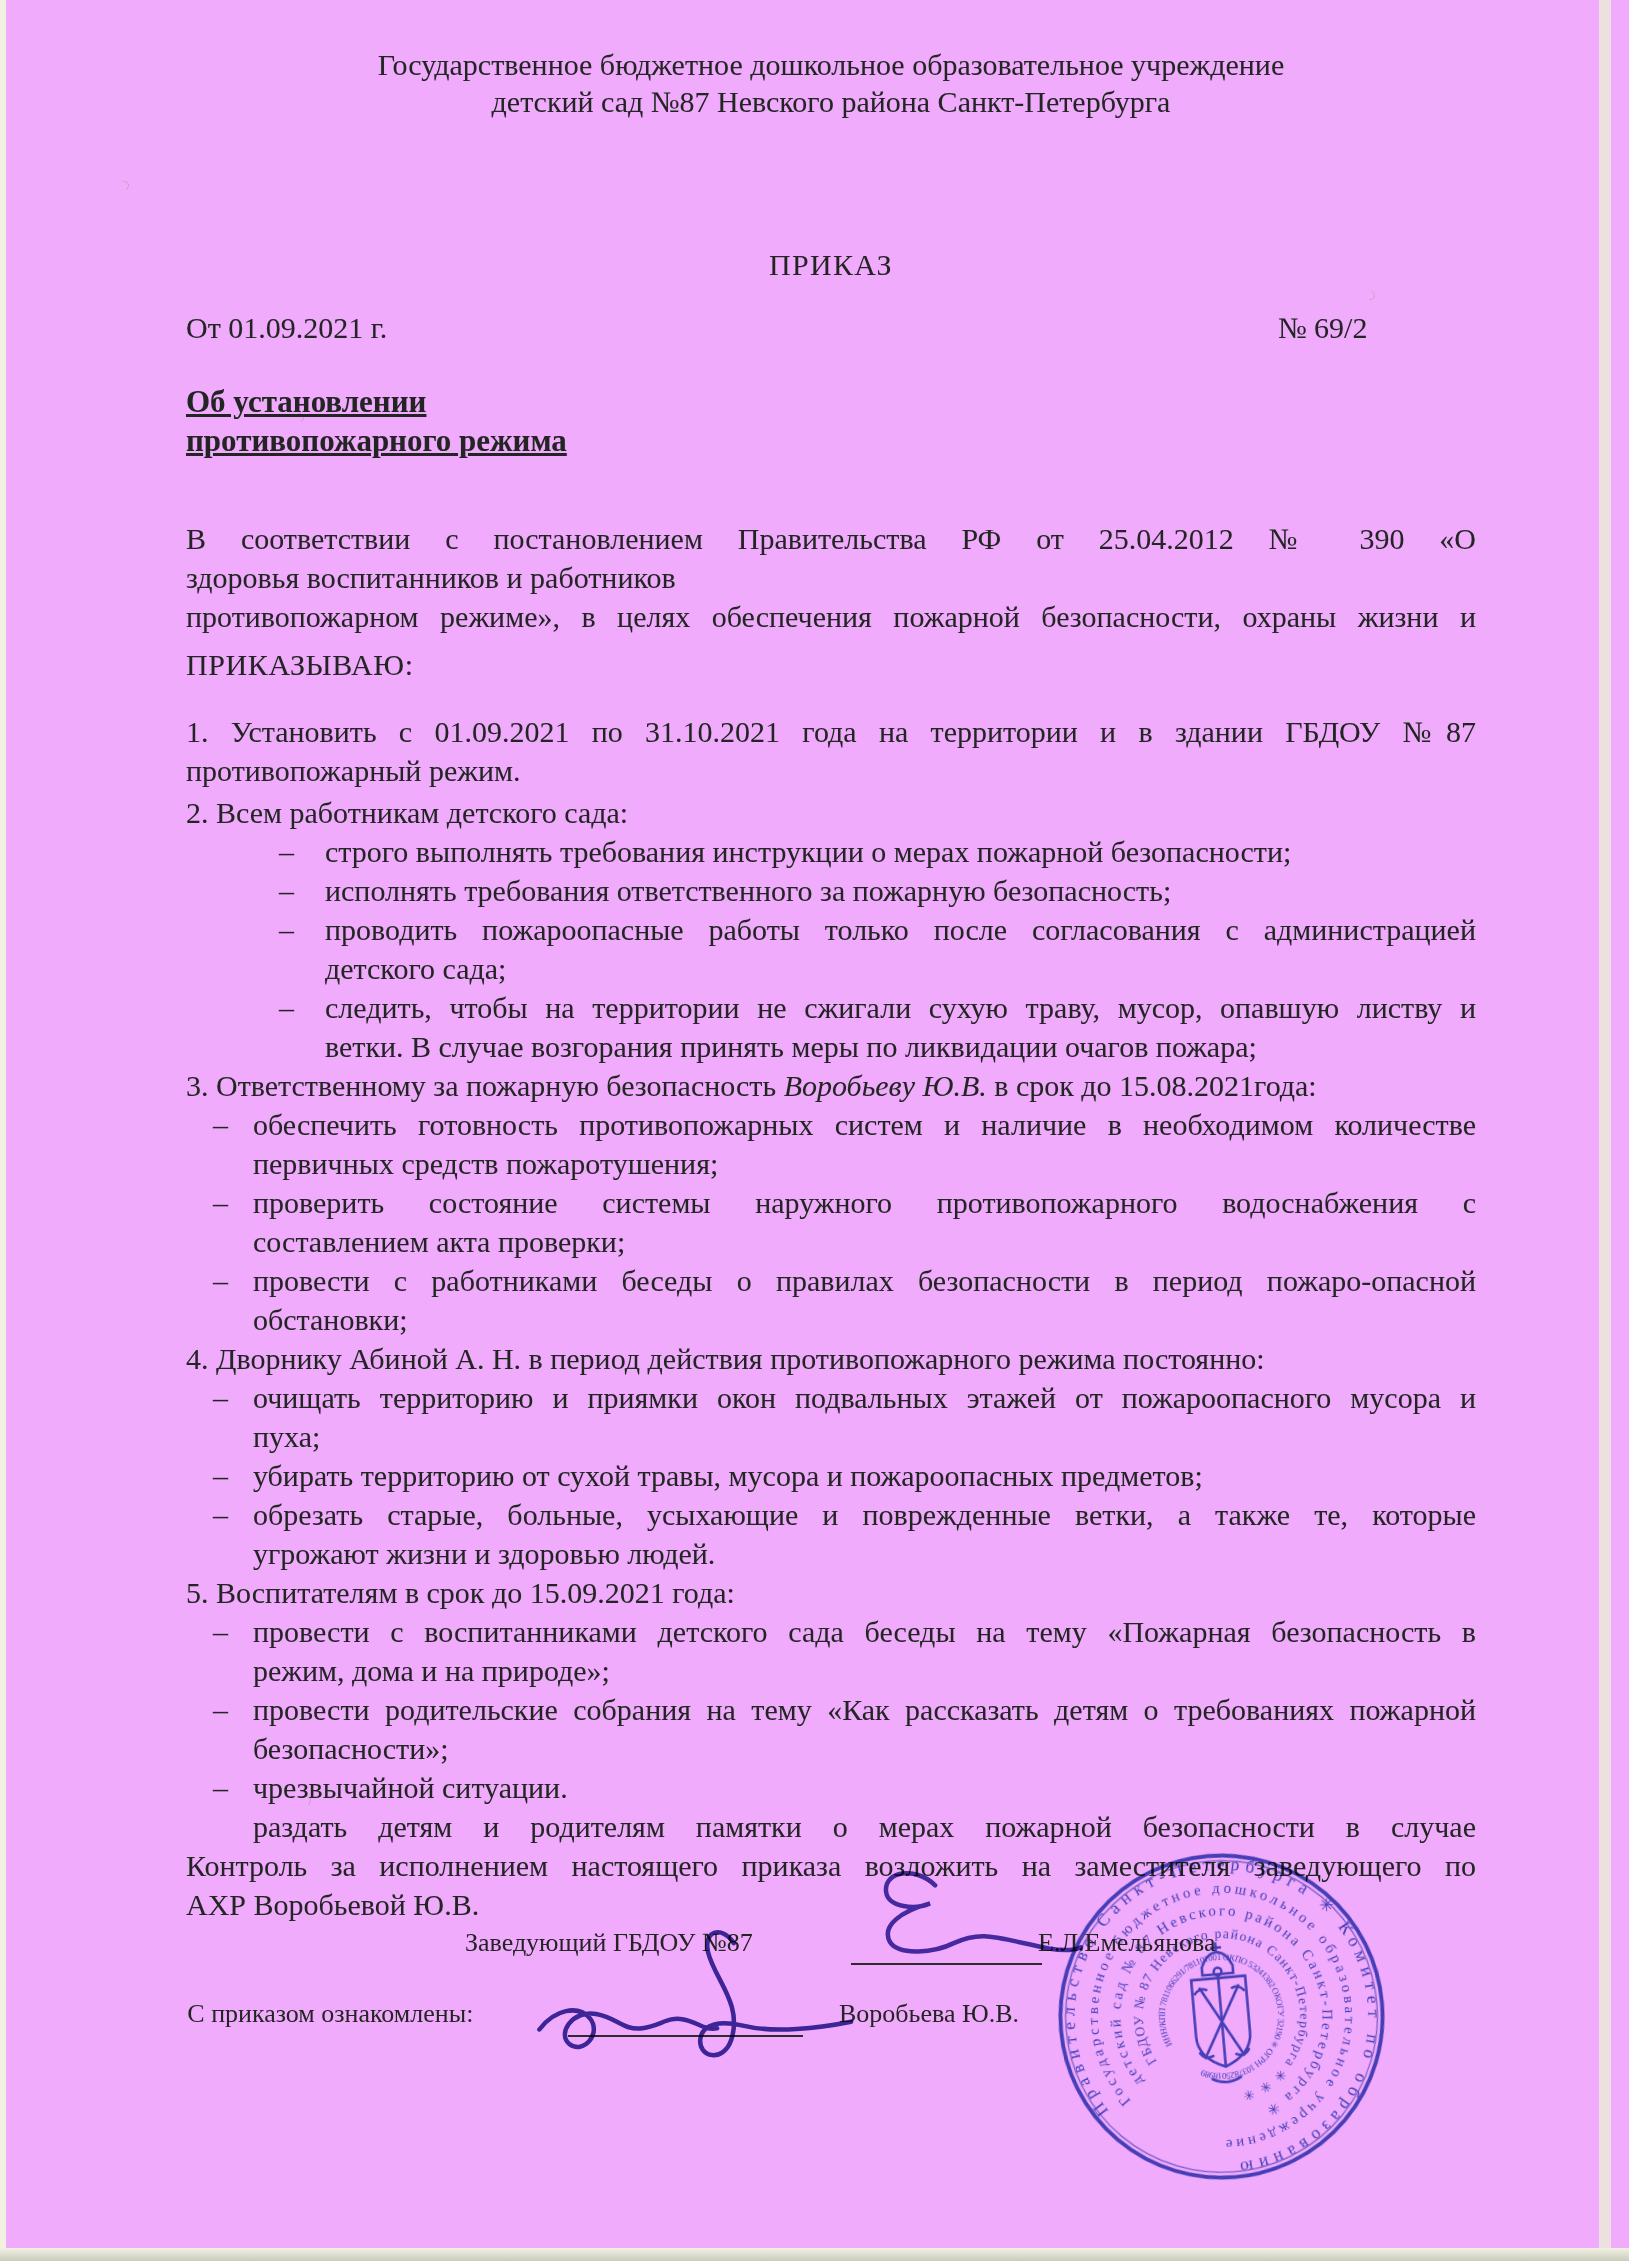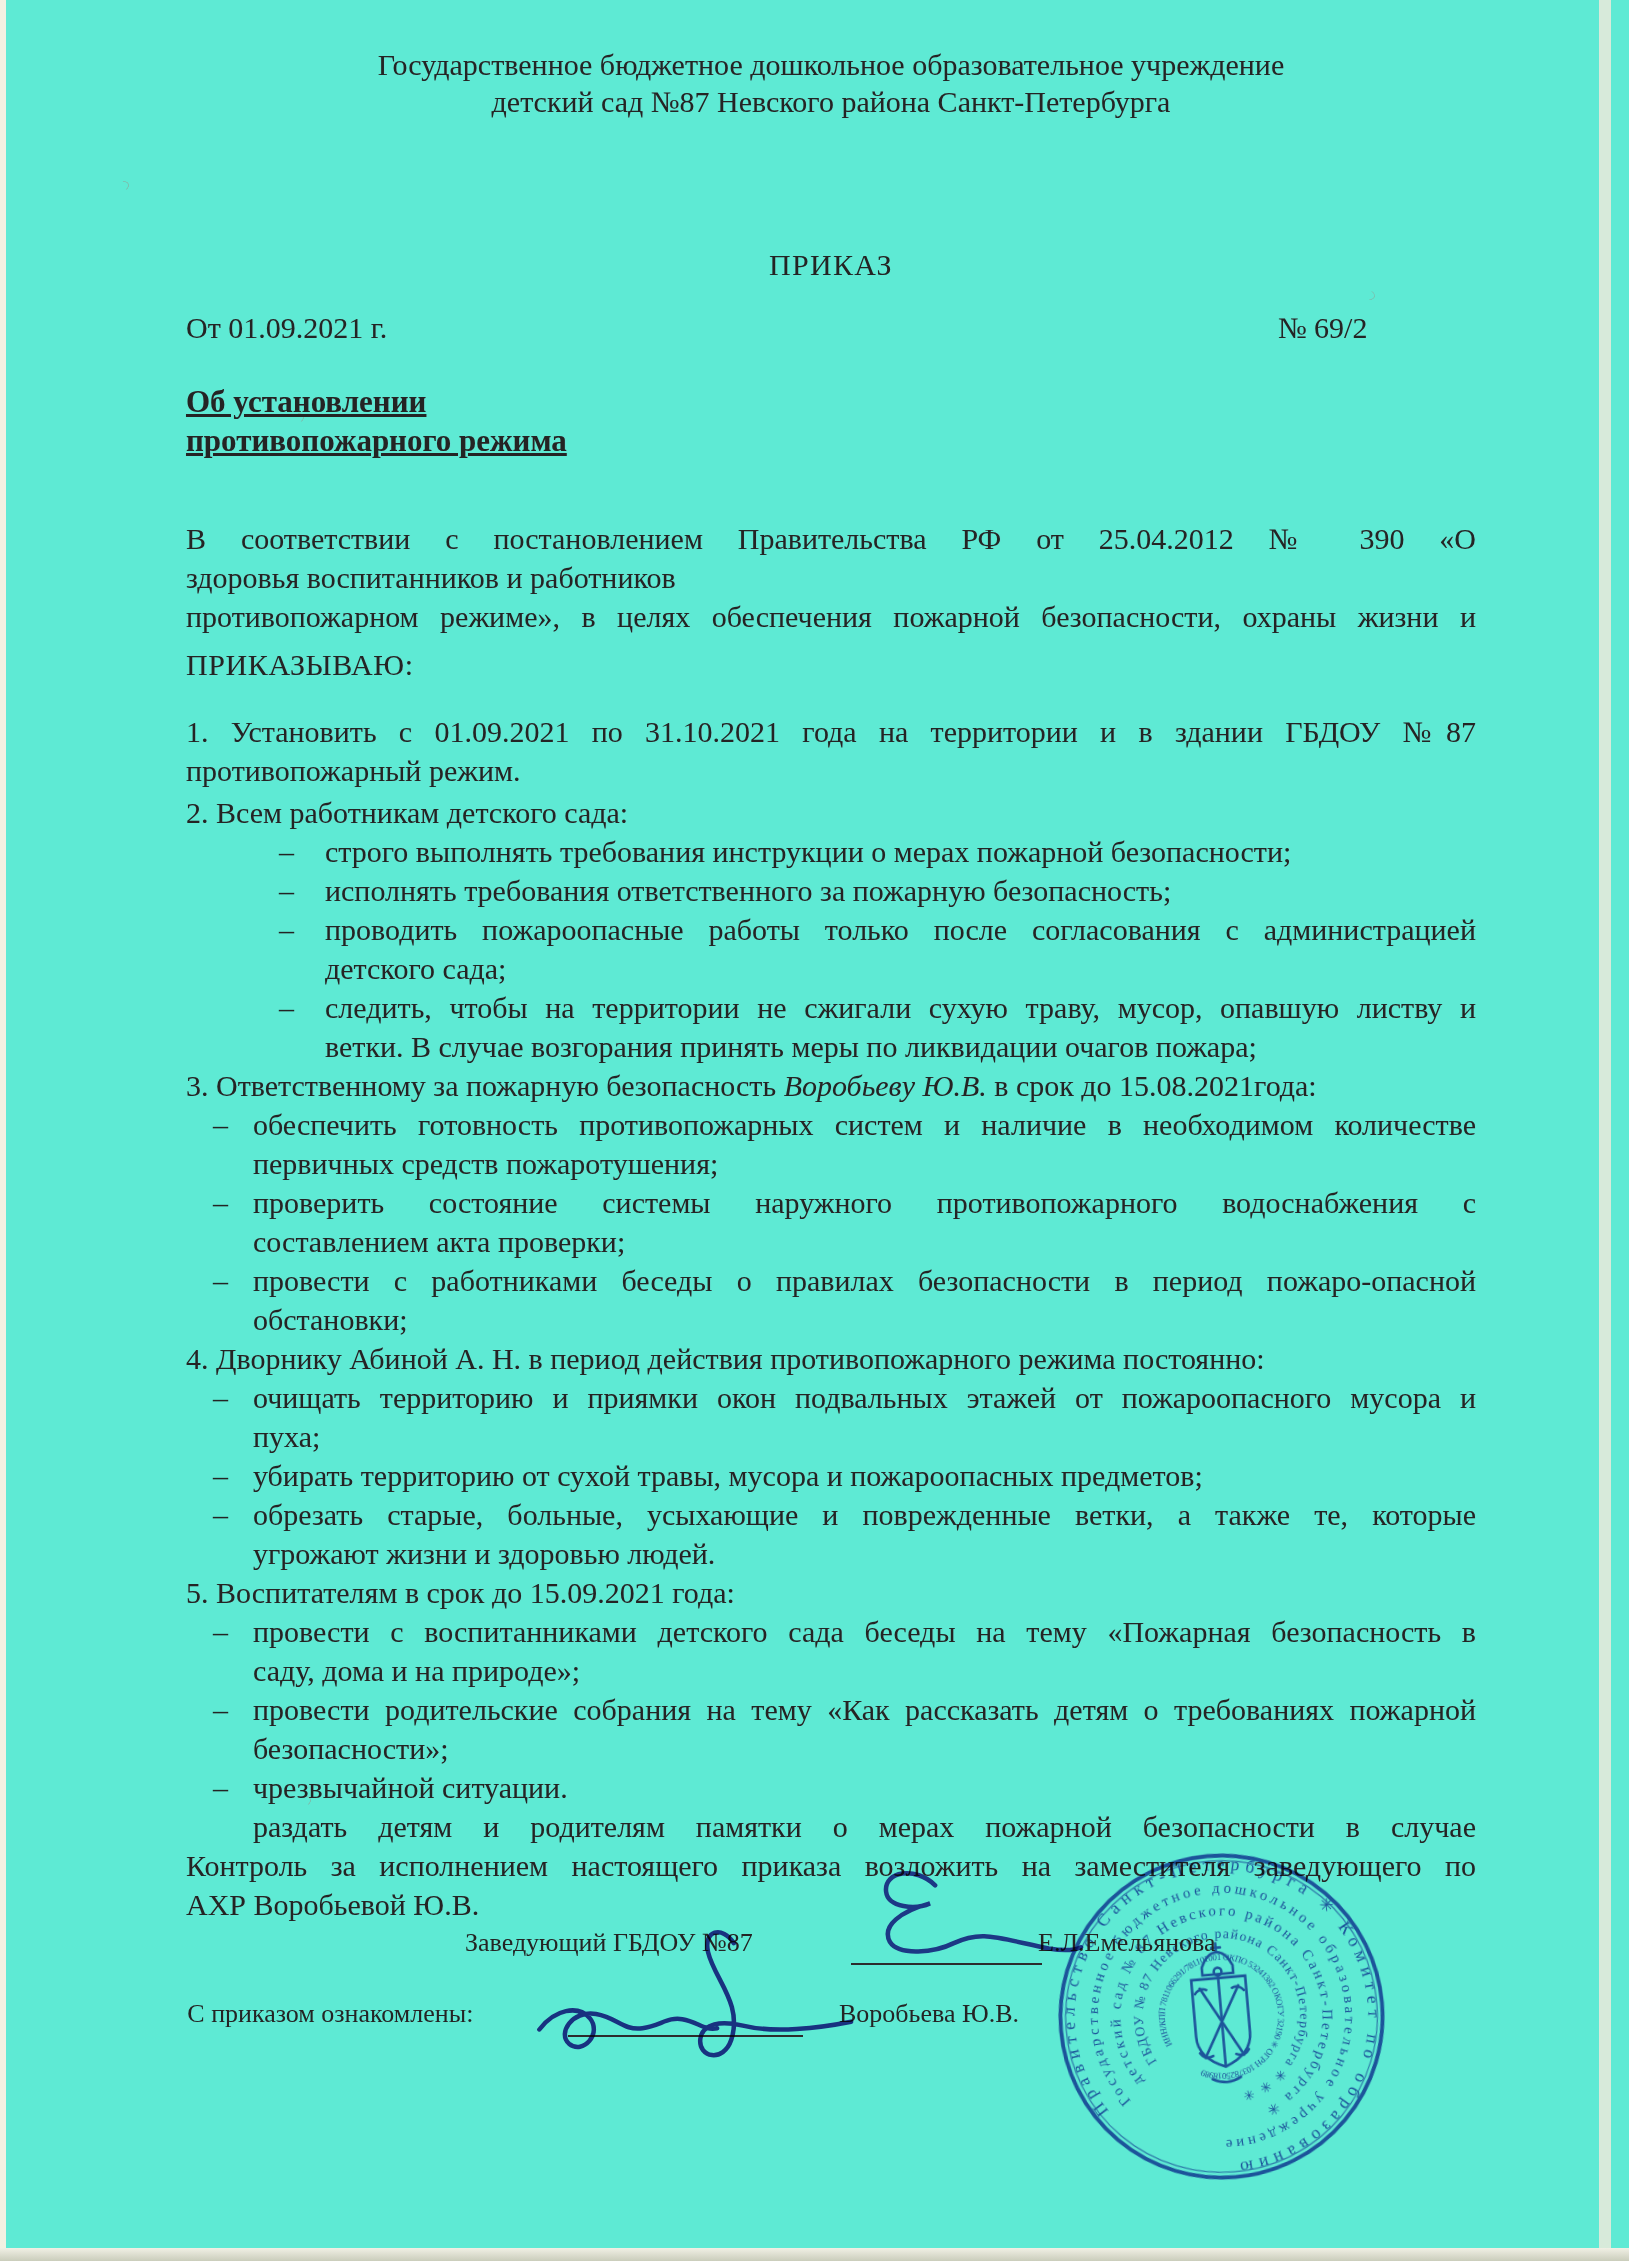--- a/index.html
+++ b/index.html
@@ -1,18 +1,18 @@
 <!DOCTYPE html>
 <html style="font-size:10.3px"><head>
 <meta charset="utf-8">
 <style>
   html,body { margin:0; padding:0; background:#888; }
   .page {
     position:relative; width:1630px; height:2261px;
-    background:#5eead4;
+    background:#f0abfc;
     font-family:"Liberation Serif","DejaVu Serif",serif;
     color:#242424; overflow:hidden;
   }
   
   .edge-left  { position:absolute; left:0; top:0; width:6.4px; height:100%; background:#f2f1e2; }
   .edge-right { position:absolute; left:1599px; top:0; width:11.6px; height:100%; background:#eceadb; opacity:.85; }
   .edge-bottom{ position:absolute; left:0; top:2248px; width:100%; height:13.5px;
                 background:linear-gradient(#f1f0e5,#c7cab8); }
   .artifact { position:absolute; width:7px; height:7px; border:1.3px solid #96968a;
               border-radius:50%; border-left-color:transparent; border-bottom-color:transparent;
@@ -202,21 +202,21 @@
           </div>
         </div>
         <div class="item">
           <div class="head">
             <div class="tl"><span>5. Воспитателям в срок до 15.09.2021 года:</span></div>
           </div>
           <div class="sub shallow">
             <span class="dash">–</span>
             <div class="subtext">
               <div class="tl j"><span>провести с воспитанниками детского сада беседы на тему «Пожарная безопасность в</span></div>
-              <div class="tl"><span>саду, дома и на природе»;</span></div>
+              <div class="tl"><span>режим, дома и на природе»;</span></div>
             </div>
           </div>
           <div class="sub shallow">
             <span class="dash">–</span>
             <div class="subtext">
               <div class="tl j"><span>провести родительские собрания на тему «Как рассказать детям о требованиях пожарной</span></div>
               <div class="tl"><span>безопасности»;</span></div>
             </div>
           </div>
           <div class="sub shallow">

